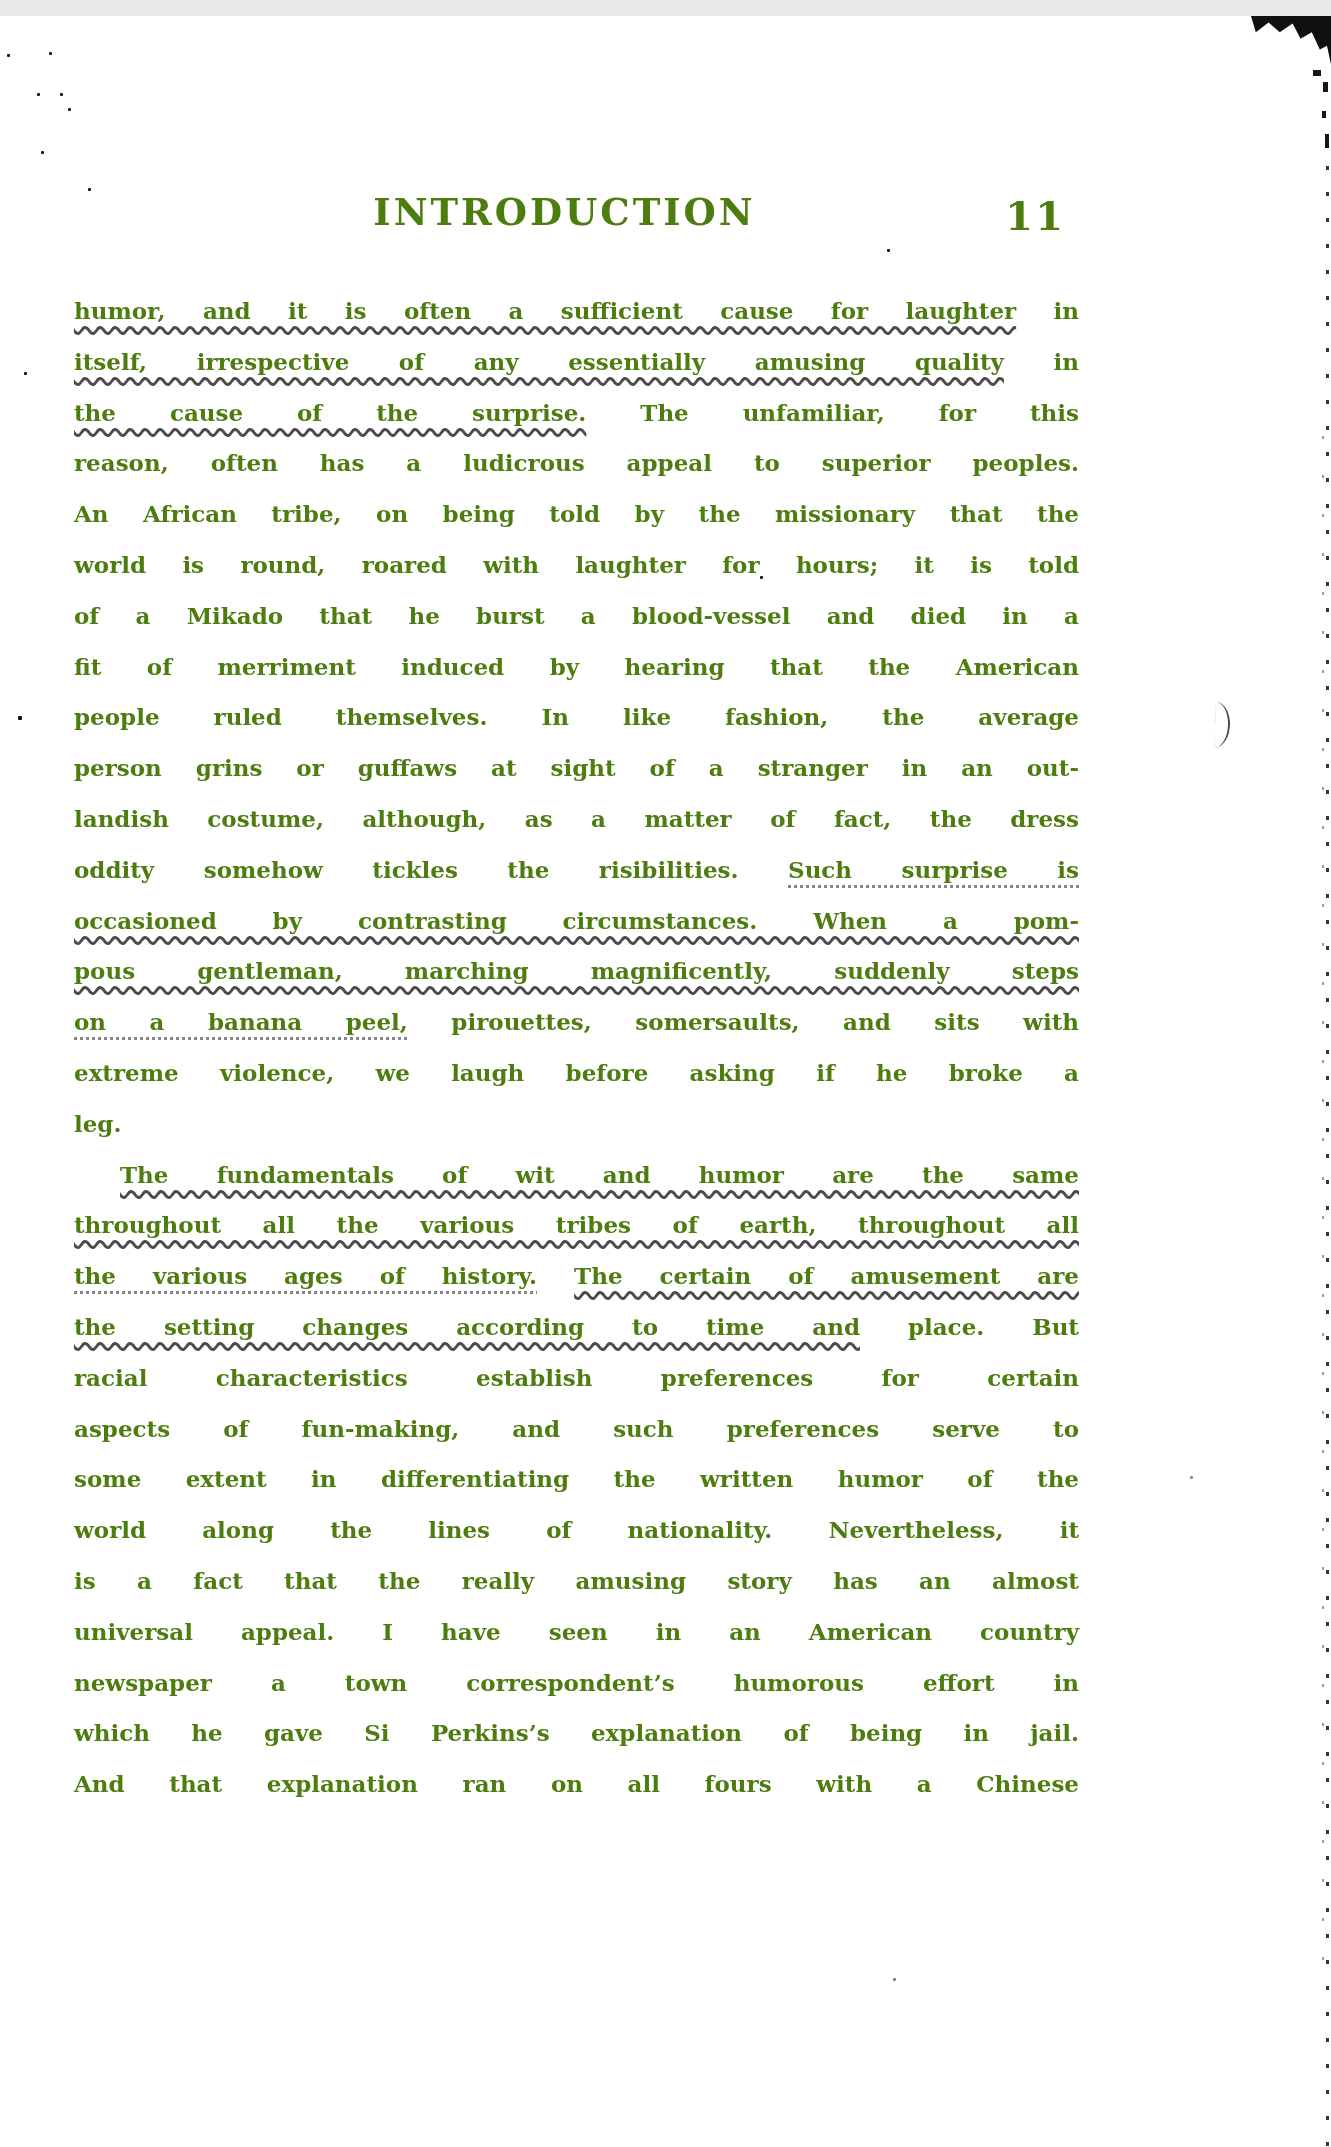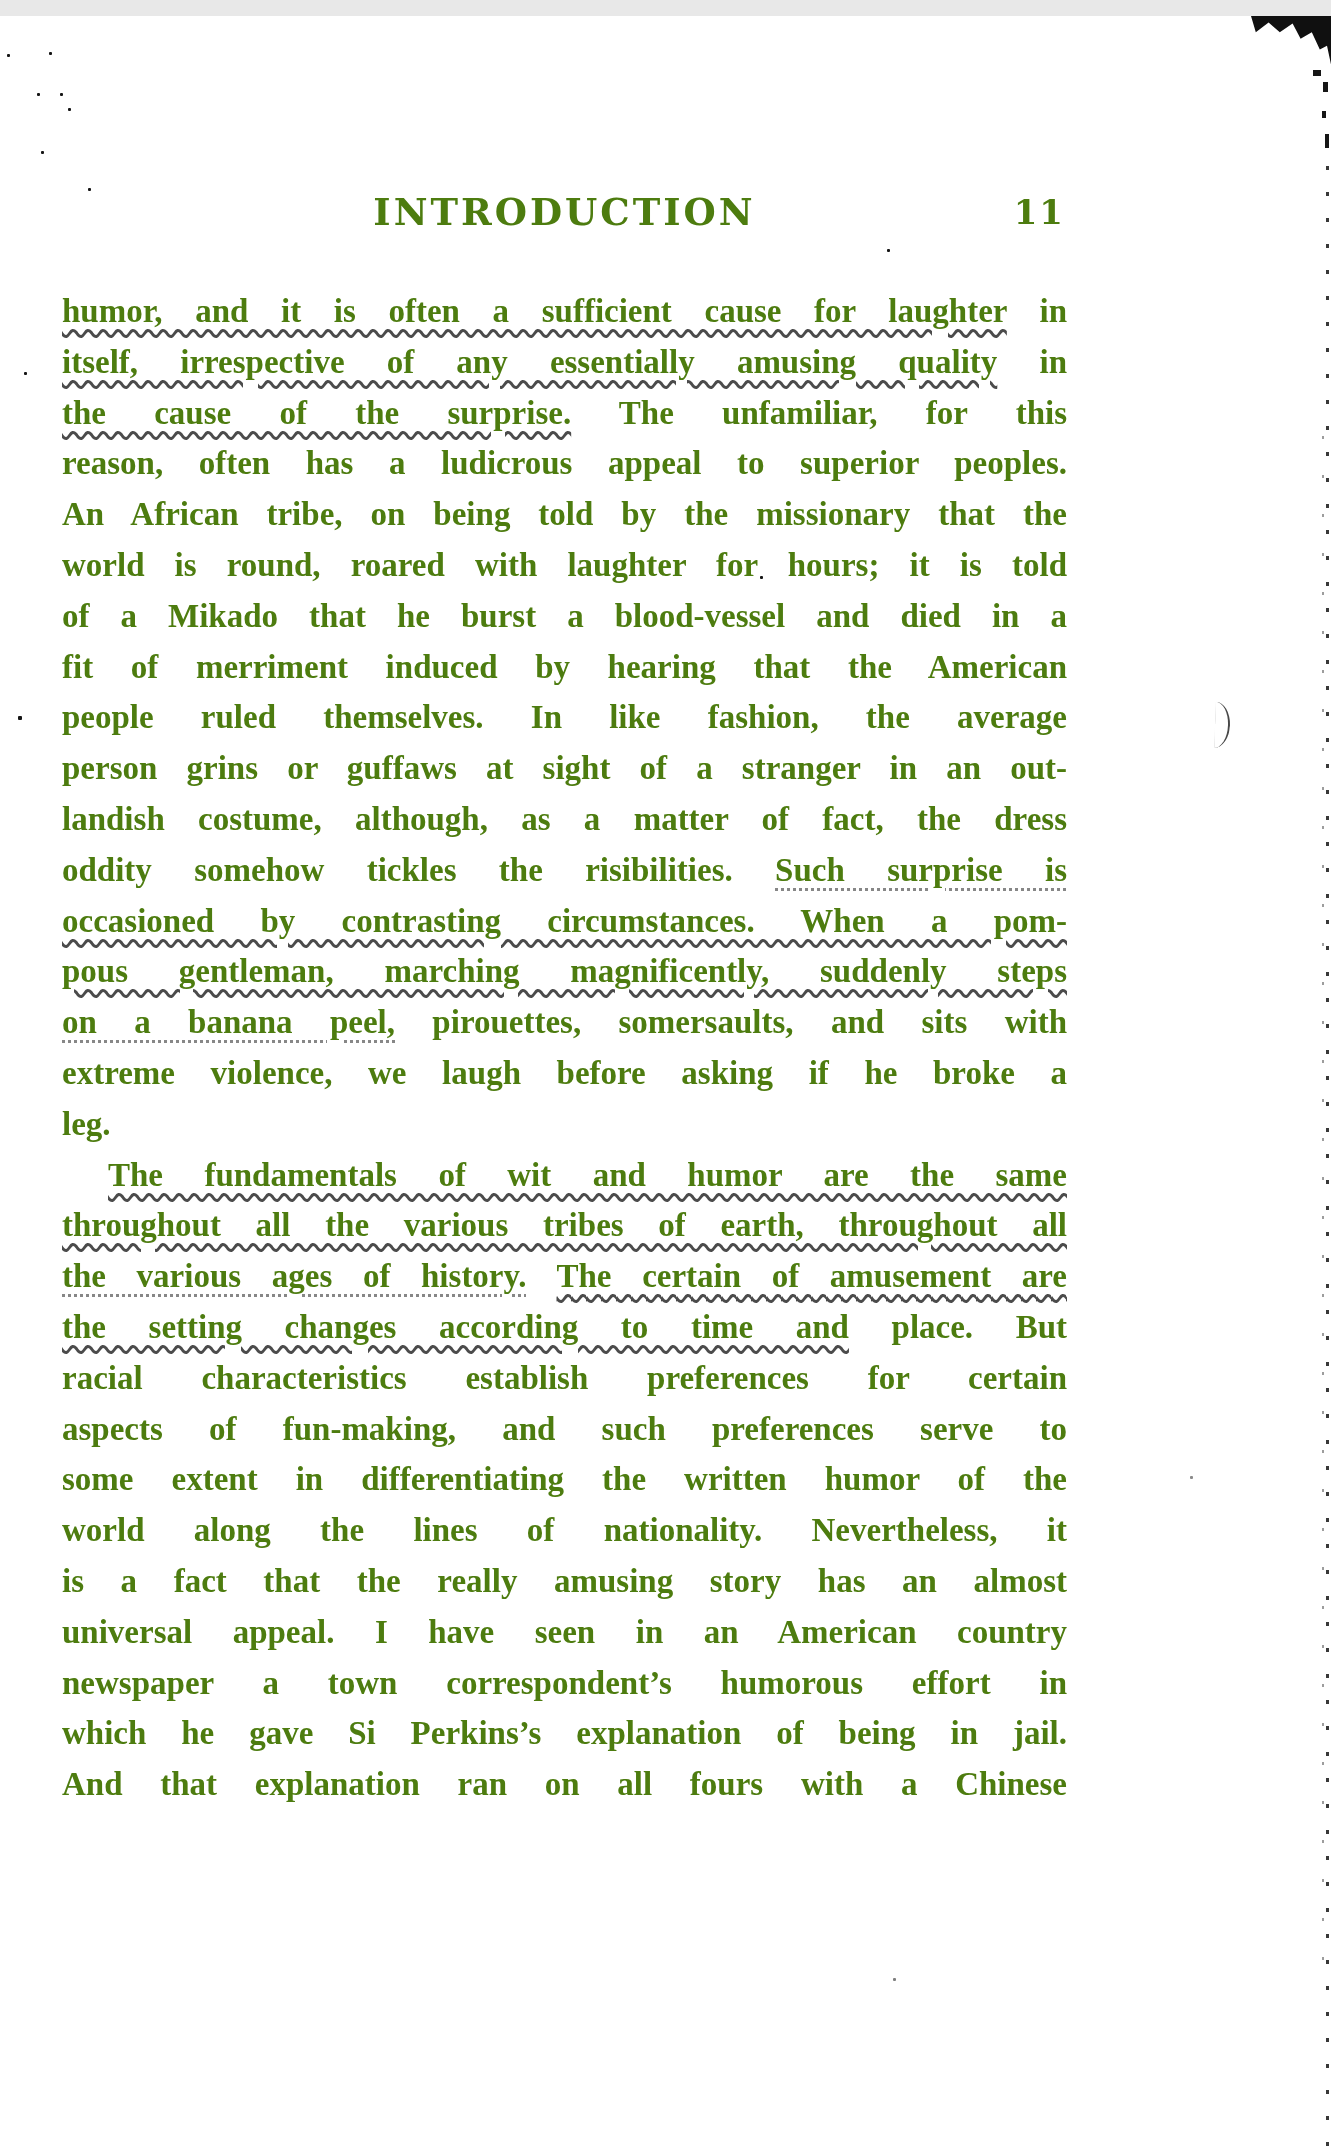--- a/index.html
+++ b/index.html
@@ -17,26 +17,26 @@
     position:absolute;top:174px;left:62px;width:1005px;
     height:44px;
   }
   .pg-title{
     position:absolute;left:0;right:0;top:0;
     text-align:center;
     font-size:37px;font-weight:700;letter-spacing:3px;
   }
   .pg-num{
     position:absolute;right:2px;top:2px;
-    font-size:34px;font-weight:700;letter-spacing:2px;
+    font-size:40px;font-weight:700;letter-spacing:2px;
   }
   
   .body-text{
-    position:absolute;top:270px;left:62px;width:1005px;
-    font-size:33px;font-weight:700;line-height:50.8px;font-family:Liberation Serif, serif;
+    position:absolute;top:270px;left:74px;width:1005px;
+    font-size:23px;font-weight:700;line-height:50.8px;
   }
   .line{
     text-align:justify;
     text-align-last:justify;
     height:50.8px;
   }
   .line.nojust{text-align-last:left;}
   .line.indent{text-indent:46px;}
   
   .u{

